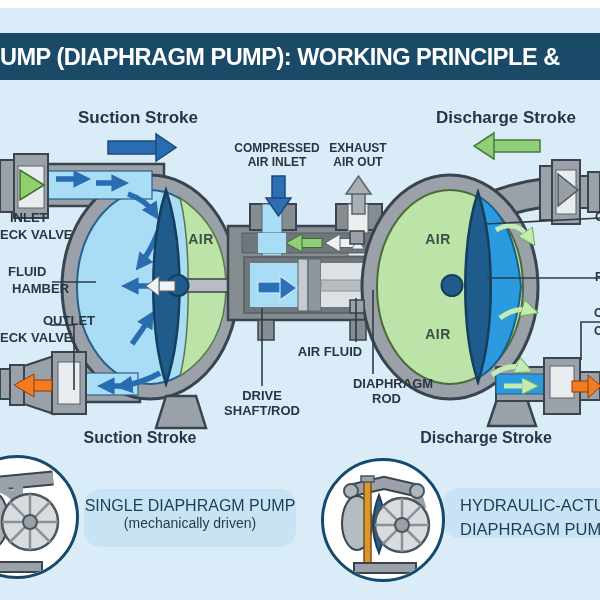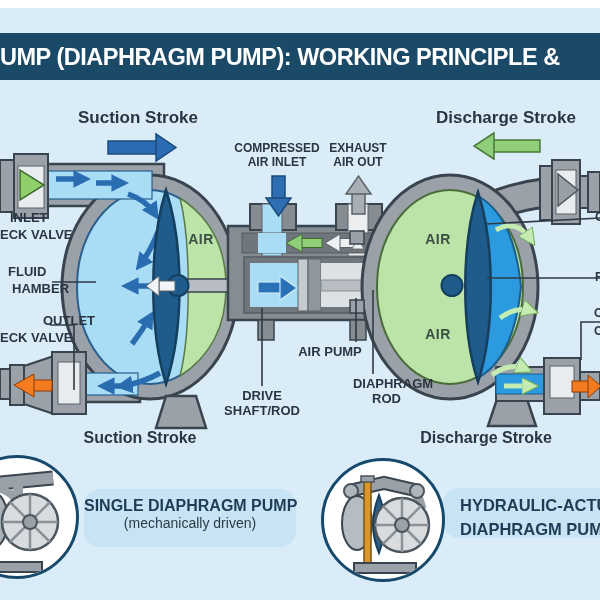--- a/index.html
+++ b/index.html
@@ -12,21 +12,21 @@
                letter-spacing:-0.5px;transform:scaleX(0.98);transform-origin:left center;}
   svg{position:absolute;left:0;top:0;}
   .lbl{position:absolute;font-weight:bold;color:var(--label,#2b3540);white-space:nowrap;line-height:1.15;}
   .ctr{transform:translateX(-50%);text-align:center;}
   .s12{font-size:12px;} .s13{font-size:13px;} .s16{font-size:16px;} .s17{font-size:17px;}
   .air{color:#3c4f44;font-size:14px;letter-spacing:0.5px;}
   .frag{position:absolute;width:6px;height:15px;overflow:hidden;font-weight:bold;font-size:12px;color:#2b3540;}
   .circle-inset{position:absolute;width:124px;height:124px;border-radius:50%;background:#ffffff;
                 border:3px solid var(--inset_border,#16496b);overflow:hidden;box-sizing:border-box;}
   .bubble{position:absolute;background:var(--bubble,#c8e4f4);border-radius:16px;box-sizing:border-box;}
-  .bubble .b1{font-weight:bold;font-size:16px;color:#1e3c55;white-space:nowrap;}
+  .bubble .b1{font-weight:normal;font-size:16px;color:#1e3c55;white-space:nowrap;}
   .bubble .b2{font-size:14px;color:#2b3a46;white-space:nowrap;}
   .bubble-l{text-align:center;padding-top:8px;}
   .bubble-r{padding:6px 0 0 17px;}
   .bubble-r .b1{font-size:16.5px;line-height:1.45;}
 </style>
 </head>
 <body>
 
 <div class="topstrip"></div>
 
@@ -202,21 +202,21 @@
 <div class="lbl s13" style="left:0px;top:228px;">ECK VALVE</div>
 <div class="lbl s13" style="left:8px;top:265px;">FLUID</div>
 <div class="lbl s13" style="left:12px;top:282px;">HAMBER</div>
 <div class="lbl s13" style="left:15px;top:314px;padding-left:28px;">OUTLET</div>
 <div class="lbl s13" style="left:0px;top:331px;">ECK VALVE</div>
 
 <div class="lbl ctr s12" style="left:277px;top:142px;">COMPRESSED</div>
 <div class="lbl ctr s12" style="left:277px;top:156px;">AIR INLET</div>
 <div class="lbl ctr s12" style="left:358px;top:142px;">EXHAUST</div>
 <div class="lbl ctr s12" style="left:358px;top:156px;">AIR OUT</div>
-<div class="lbl ctr s13" style="left:330px;top:345px;">AIR PUMP</div>
+<div class="lbl ctr s13" style="left:330px;top:345px;">AIR FLUID</div>
 <div class="lbl ctr s13" style="left:262px;top:389px;">DRIVE</div>
 <div class="lbl ctr s13" style="left:262px;top:404px;">SHAFT/ROD</div>
 <div class="lbl ctr s13" style="left:393px;top:377px;">DIAPHRAGM</div>
 <div class="lbl ctr s13" style="left:372px;top:392px;padding-left:29px;">ROD</div>
 
 <div class="lbl ctr air" style="left:201px;top:231px;">AIR</div>
 <div class="lbl ctr air" style="left:438px;top:231px;">AIR</div>
 <div class="lbl ctr air" style="left:438px;top:326px;">AIR</div>
 
 <div class="frag" style="left:595px;top:210px;">C</div>

